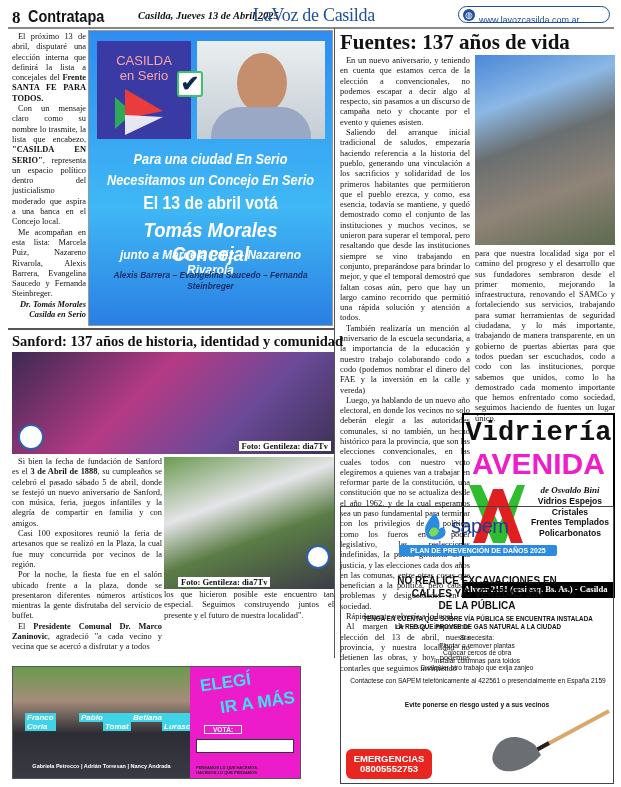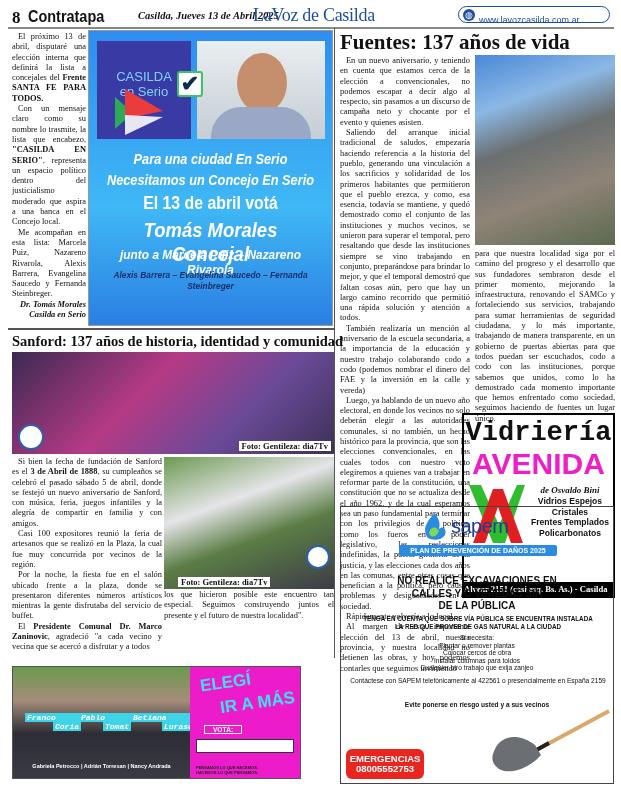--- a/index.html
+++ b/index.html
@@ -15,21 +15,21 @@
 #globe{left:463px;top:9px;width:12px;height:12px;border-radius:50%;background:#1d4f9c;color:#fff;font-size:9px;text-align:center;line-height:12px}
 #hrule{left:8px;top:27px;width:606px;height:2px;background:#888}
 
 .txt{font-size:8.4px;line-height:10.3px;text-align:justify}
 .txt p{text-indent:6px}
 #lefttxt{left:12px;top:32px;width:74px}
 #sig{text-align:right;font-style:italic;font-weight:bold;font-size:8.4px;line-height:10px}
 
 #ad1{left:88px;top:30px;width:245px;height:296px;background:linear-gradient(180deg,#2f8df0,#3fb8f5 60%,#2b7fe3);border:1px solid #999}
 #ad1logo{left:8px;top:10px;width:94px;height:98px;background:#3a3aa5}
-#ad1logo .t{color:#7dd3fc;font-family:"Liberation Sans",sans-serif;font-size:13px;text-align:center;width:100%;top:28px;line-height:15px}
+#ad1logo .t{color:#fca5a5;font-family:"Liberation Sans",sans-serif;font-size:13px;text-align:center;width:100%;top:12px;line-height:15px}
 #ad1photo{left:108px;top:10px;width:128px;height:98px;background:linear-gradient(180deg,#e9eef0,#c5cdd4)}
 #check{left:88px;top:40px;width:26px;height:26px;background:#fff;border:2px solid #3cc36b;border-radius:3px;font-size:22px;line-height:22px;text-align:center;color:#0d2b54;font-weight:bold}
 .adl{left:0;width:100%;text-align:center;color:#fff;font-family:"Liberation Sans",sans-serif;font-style:italic;font-weight:bold;transform:scaleX(.88)}
 
 #sanh{left:12px;top:333px;font-weight:bold;font-size:14.5px;white-space:nowrap}
 #sanrule{left:8px;top:328px;width:326px;height:1.5px;background:#555}
 #sanphoto{left:12px;top:352px;width:322px;height:102px;background:linear-gradient(135deg,#3b2a52,#b53a85 40%,#6a4a98 70%,#3c3155)}
 .cap{background:#fff;font-weight:bold;font-size:8.5px;padding:0 3px}
 #santxt{left:12px;top:457px;width:150px}
 #sanphoto2{left:164px;top:457px;width:170px;height:132px;background:linear-gradient(160deg,#6c9a52,#e5e5e8 35%,#5b7d45 60%,#3c3c48)}
@@ -50,27 +50,27 @@
 #vidbar{left:0;bottom:0;width:100%;height:14px;background:#000;color:#fff;font-size:8.6px;text-align:left;line-height:14px;font-weight:bold}
 
 #sapem{left:340px;top:506px;width:274px;height:278px;border:1px solid #444;font-family:"Liberation Sans",sans-serif;text-align:center}
 #sapemlogo{left:80px;top:6px;width:120px;height:28px}
 #plan{left:58px;top:38px;width:158px;height:11px;background:#2a8be0;color:#fff;font-size:7px;font-weight:bold;line-height:11px;border-radius:2px}
 #sapemhead{left:0;top:68px;width:100%;font-size:10px;font-weight:bold;line-height:12.5px}
 #sapemsub{left:2px;top:108px;width:270px;font-size:6.3px;font-weight:bold;line-height:7.5px}
 #sapemlist{left:0;top:127px;width:100%;font-size:6.6px;line-height:7.6px}
 #sapemcont{left:8px;top:170px;width:258px;font-size:6.6px;line-height:7.6px}
 #sapemrisk{left:0;top:194px;width:100%;font-size:6.6px;font-weight:bold}
-#emerg{left:5px;top:242px;width:78px;height:30px;background:#e8261f;color:#fff;border-radius:6px;font-weight:bold;font-size:9.5px;line-height:10px;padding-top:5px}
+#emerg{left:5px;top:242px;width:86px;height:30px;background:#e8261f;color:#fff;border-radius:6px;font-weight:bold;font-size:9.5px;line-height:10px;padding-top:5px}
 #shovel{left:130px;top:202px;width:140px;height:74px}
 
 #ad2{left:12px;top:666px;width:289px;height:113px;border:1px solid #555}
 #ad2photo{left:0;top:0;width:177px;height:111px;background:linear-gradient(180deg,#6a9a4c,#a58d7a 30%,#2d2d35 60%,#3a3a44)}
 #ad2pink{left:177px;top:0;width:110px;height:111px;background:#ed1ccb}
-.pname{font-family:Liberation Mono, monospace;font-weight:bold;font-style:italic;color:#fff;background:#3fd3e8;font-size:8px;padding:0 2px;line-height:9px}
+.pname{font-family:Liberation Sans, sans-serif;font-weight:bold;font-style:italic;color:#fff;background:#3fd3e8;font-size:8px;padding:0 2px;line-height:9px}
 </style>
 </head>
 <body>
 
 <div id="hdr" class="abs">
  <span id="pg" class="abs">8</span>
  <span id="sec" class="abs">Contratapa</span>
  <span id="date" class="abs">Casilda, Jueves 13 de Abril  2025</span>
  <span id="mast" class="abs">LaVoz de Casilda</span>
  <span id="globe" class="abs">◍</span>
@@ -198,21 +198,21 @@
  <div id="emerg" class="abs">
       <div>EMERGENCIAS</div>
       <div>08005552753</div>
     </div>
 </div>
 
 <div id="ad2" class="abs">
  <div id="ad2photo" class="abs">
   <div class="abs" style="left:12px;top:46px">
         <div class="pname">Franco</div>
-        <div class="pname" style="margin-left:28px">Coria</div>
+        <div class="pname" style="margin-left:0">Coria</div>
       </div>
   <div class="abs" style="left:66px;top:46px">
         <div class="pname">Pablo</div>
         <div class="pname" style="margin-left:24px">Tomat</div>
       </div>
   <div class="abs" style="left:118px;top:46px">
         <div class="pname">Betiana</div>
         <div class="pname" style="margin-left:31px">Luraschi</div>
       </div>
   <div class="abs" style="left:0;top:96px;width:100%;text-align:center;font-family:'Liberation Sans',sans-serif;font-size:5.5px;color:#fff;font-weight:bold">Gabriela Petrocco | Adrián Torresan | Nancy Andrada</div>

